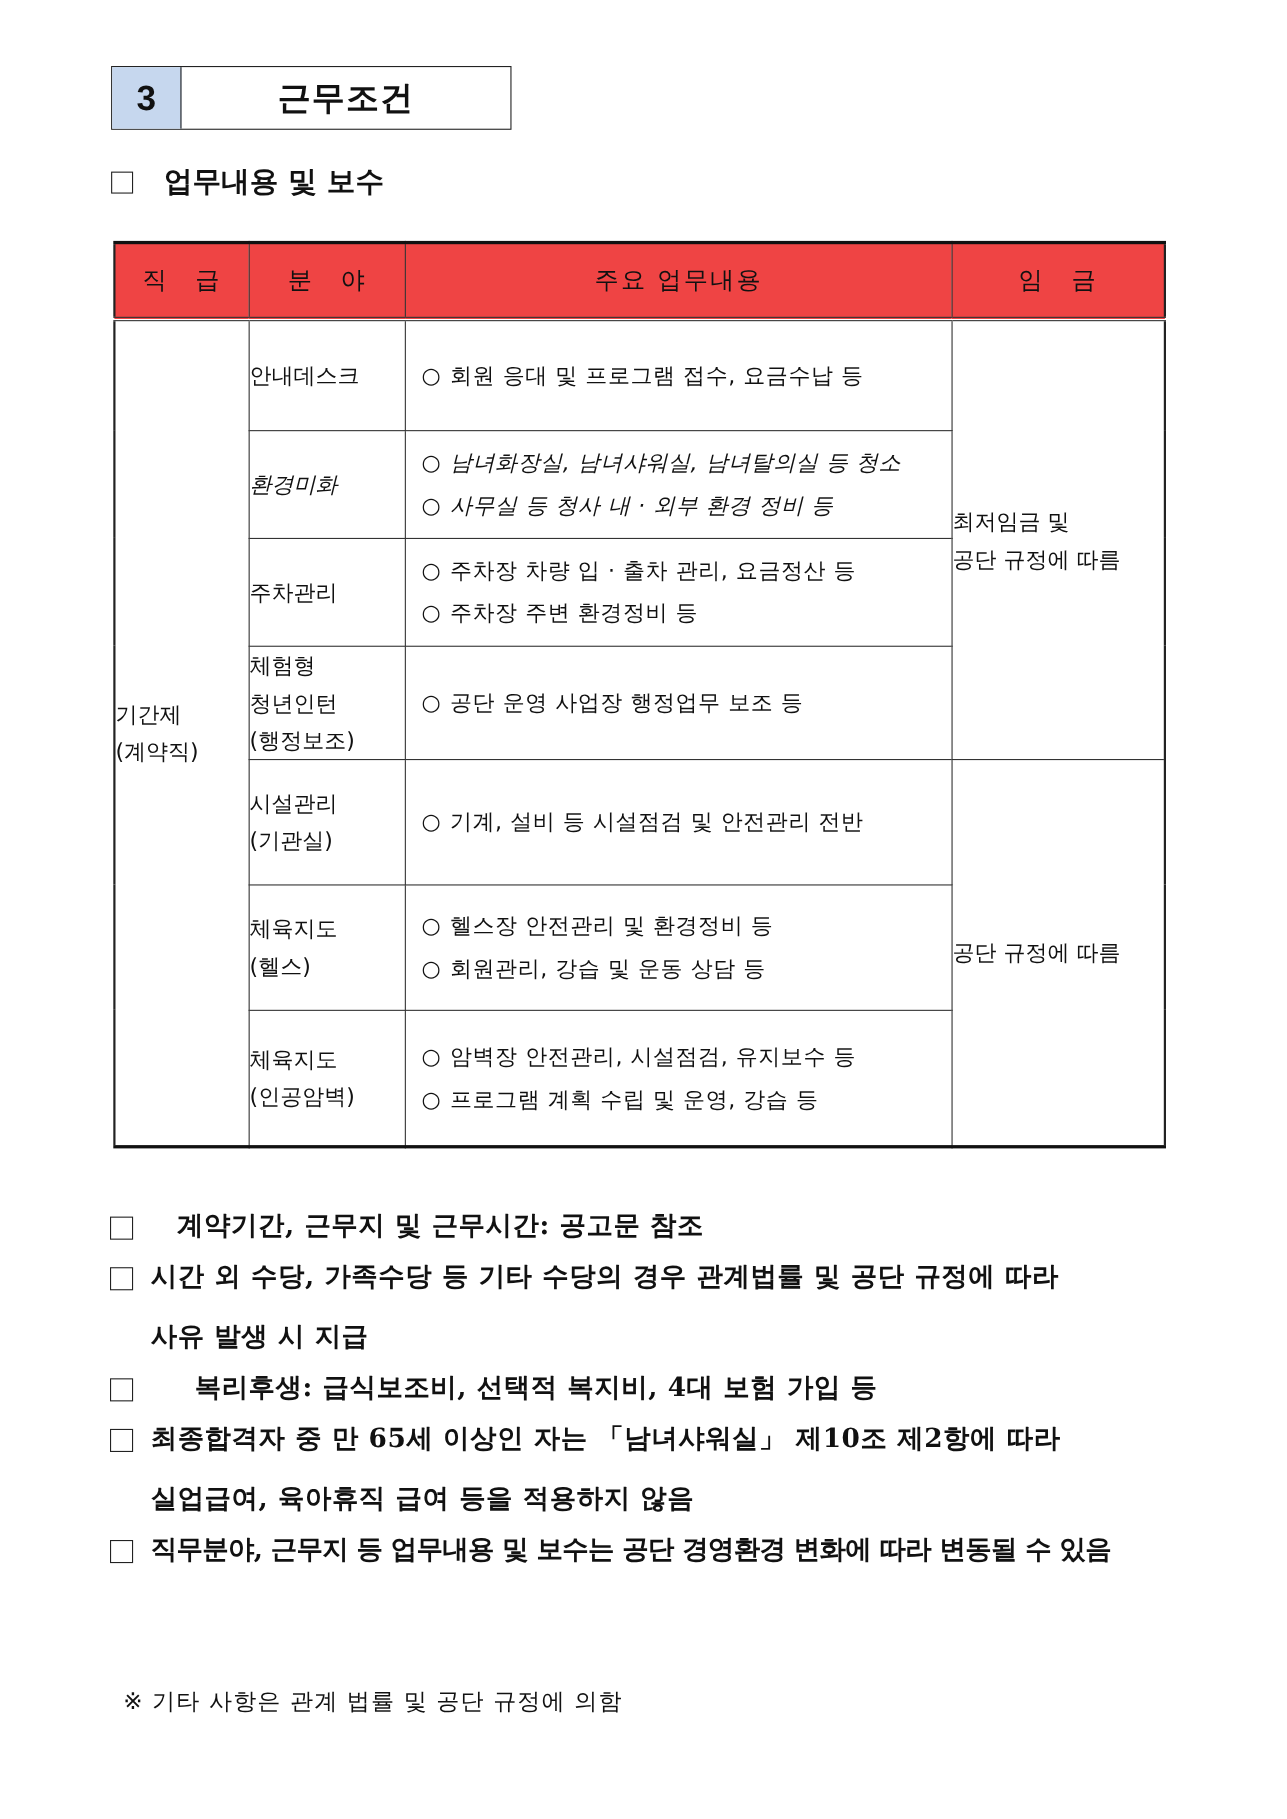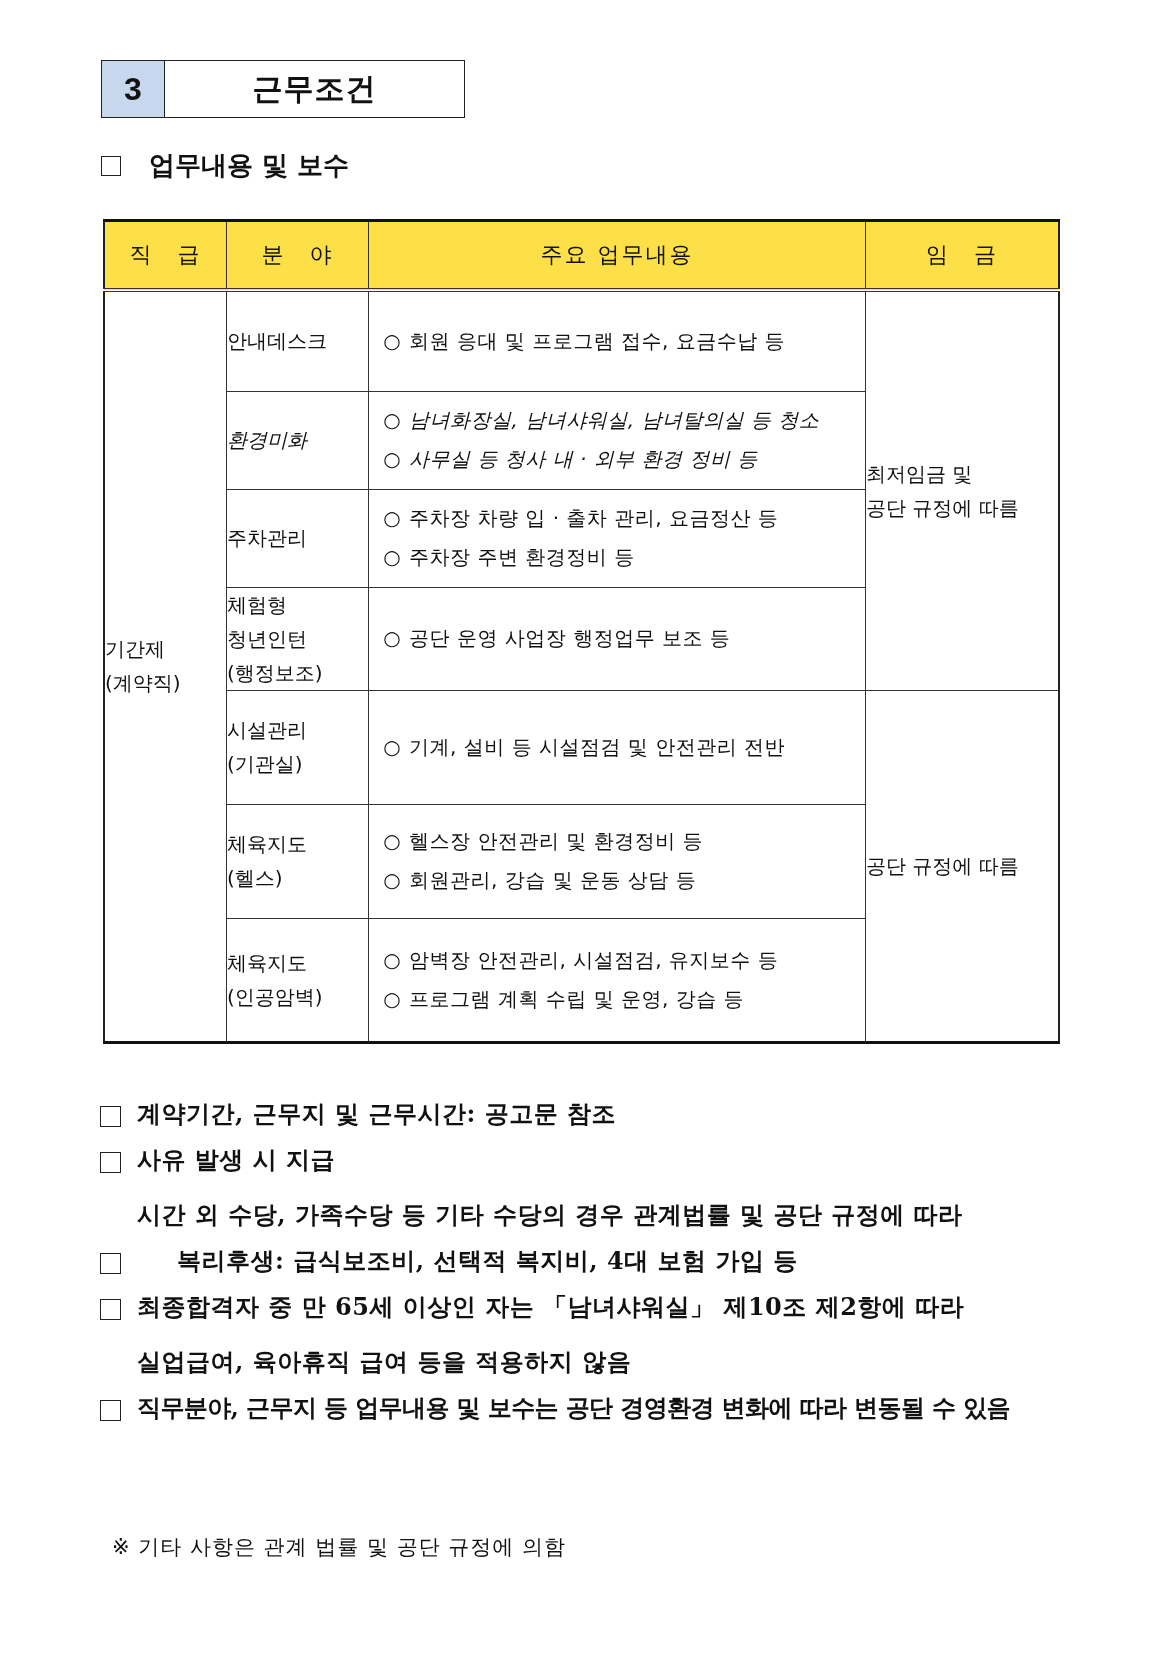--- a/index.html
+++ b/index.html
@@ -16,21 +16,21 @@
 
   .subhead { position:absolute; left:101px; top:148px; font-size:26px; font-weight:bold;
              font-family:"DejaVu Serif","Liberation Serif",serif; display:flex; align-items:center; }
   .chk { display:inline-block; width:20px; height:20px; border:1.5px solid #222; box-sizing:border-box;
          margin-right:28px; }
 
   table.main { position:absolute; left:103px; top:219px; width:957px; border-collapse:collapse;
                table-layout:fixed; font-size:20px; }
   table.main td, table.main th { border:1px solid #333; padding:0; vertical-align:middle; }
   table.main { border-top:3px solid #111; border-bottom:3px solid #111; border-left:2px solid #222; border-right:2px solid #222; }
-  table.main thead th { background:#fde047; font-weight:normal; height:66px; font-size:22px;
+  table.main thead th { background:#ef4444; font-weight:normal; height:66px; font-size:22px;
                         letter-spacing:2px; border-bottom:4px double #333; }
   .c { text-align:left; line-height:34px; }
   .duty { padding-left:14px !important; line-height:39px; }
   .duty .item { white-space:nowrap; letter-spacing:0.5px; }
   .bul { display:inline-block; margin-right:8px; }
 
   .bullets { position:absolute; left:100px; top:1100px; width:990px;
              font-family:"DejaVu Serif","Liberation Serif",serif; font-weight:bold; font-size:24px; }
   .bl { display:flex; align-items:flex-start; margin-bottom:0; }
   .bl .chk { width:21px; height:21px; margin-right:16px; margin-top:6px; flex:none; font-weight:normal; }
@@ -139,31 +139,31 @@
         </td>
         <td class="duty">
           <div class="item"><span class="bul">○</span><span>암벽장 안전관리, 시설점검, 유지보수 등</span></div>
           <div class="item"><span class="bul">○</span><span>프로그램 계획 수립 및 운영, 강습 등</span></div>
         </td>
       </tr>
     </tbody>
 </table>
 
 <div class="bullets" id="bullets">
-    <div class="bl" style="margin-top: 0px;">
+    <div class="bl" style="margin-top: 0px; gap: 24px;">
       <span class="chk"></span>
       <div class="txt">
         <div>계약기간, 근무지 및 근무시간: 공고문 참조</div>
       </div>
     </div>
     <div class="bl" style="margin-top: 5px;">
       <span class="chk"></span>
       <div class="txt">
+        <div>시간 외 수당, 가족수당 등 기타 수당의 경우 관계법률 및 공단 규정에 따라</div>
         <div>사유 발생 시 지급</div>
-        <div>시간 외 수당, 가족수당 등 기타 수당의 경우 관계법률 및 공단 규정에 따라</div>
       </div>
     </div>
     <div class="bl" style="margin-top: 5px; gap: 40px;">
       <span class="chk"></span>
       <div class="txt">
         <div>복리후생: 급식보조비, 선택적 복지비, 4대 보험 가입 등</div>
       </div>
     </div>
     <div class="bl" style="margin-top: 5px;">
       <span class="chk"></span>

